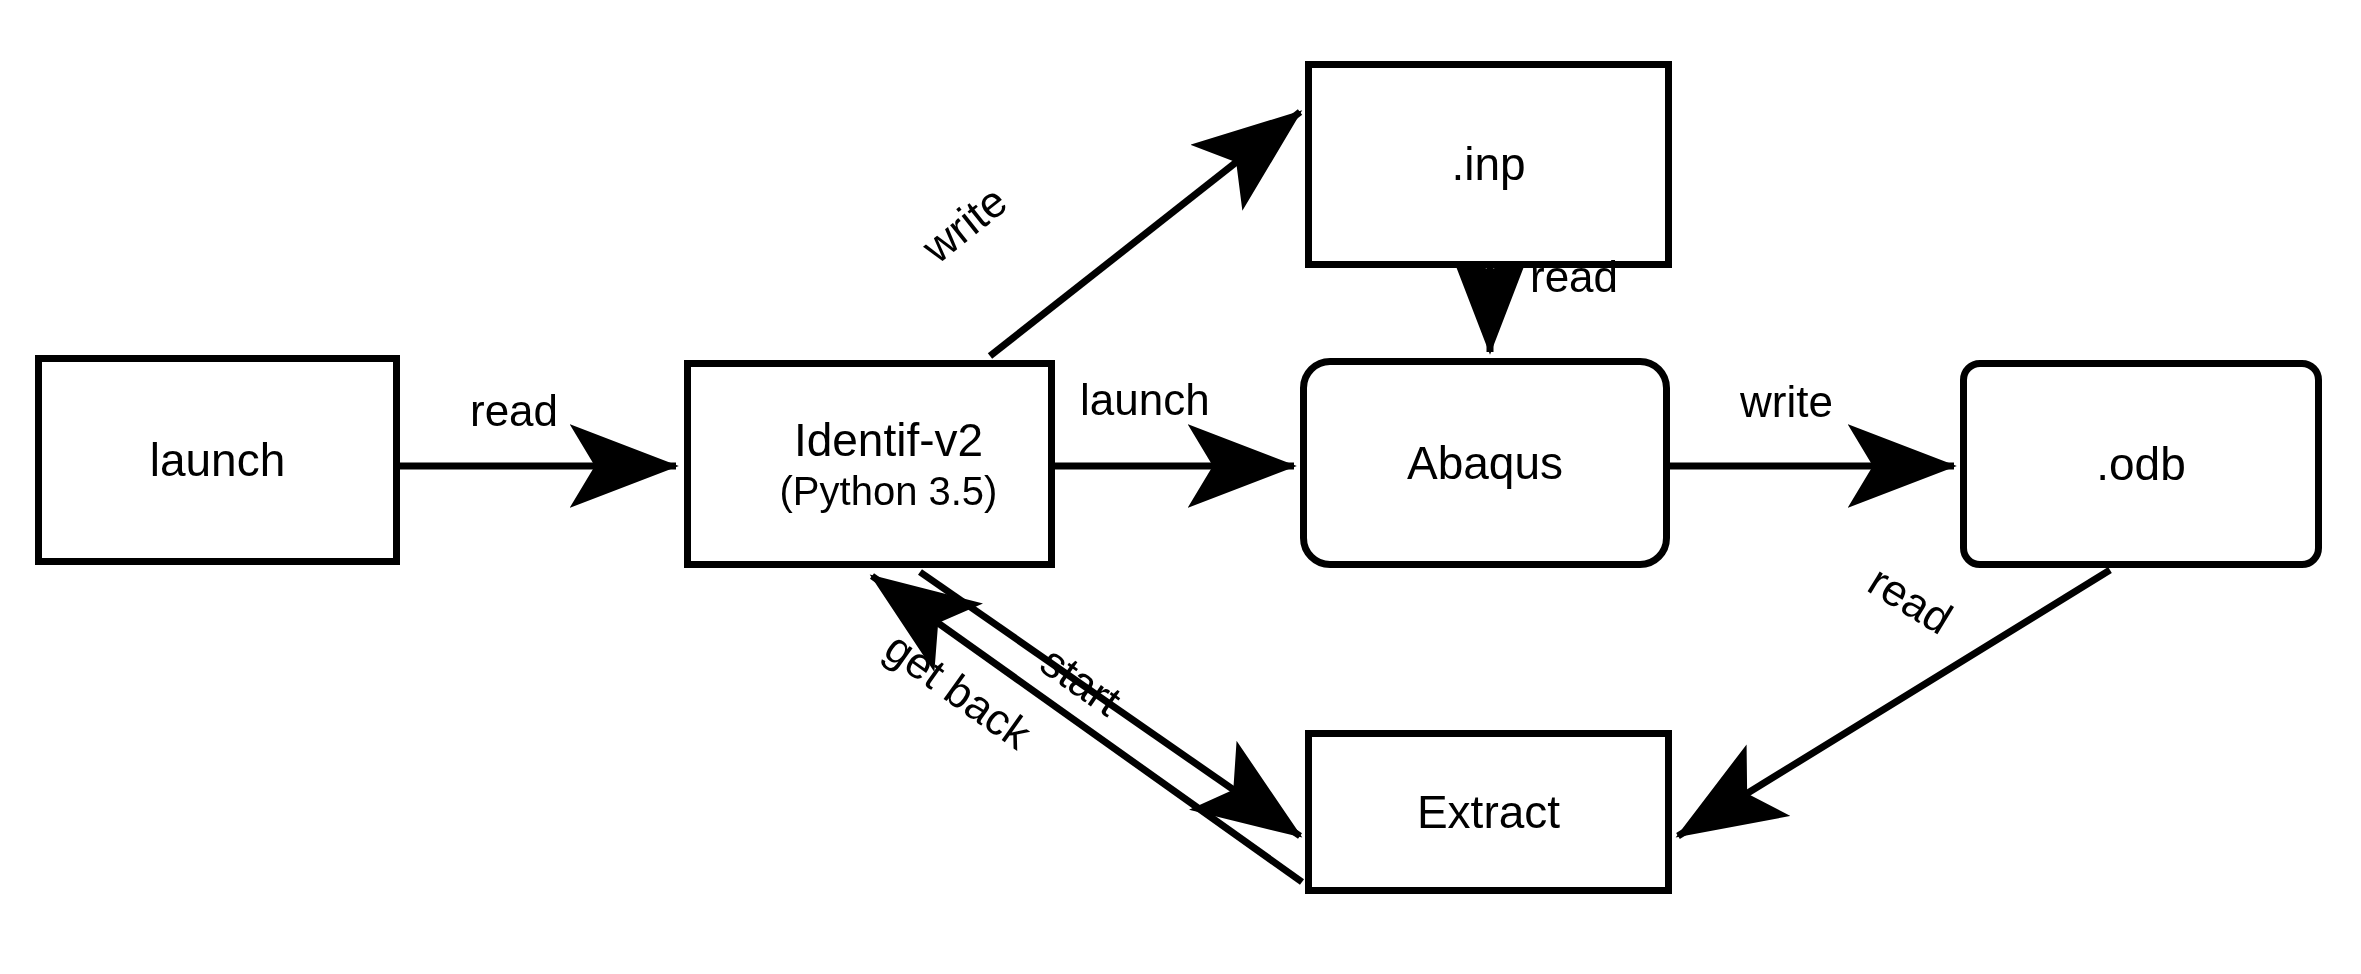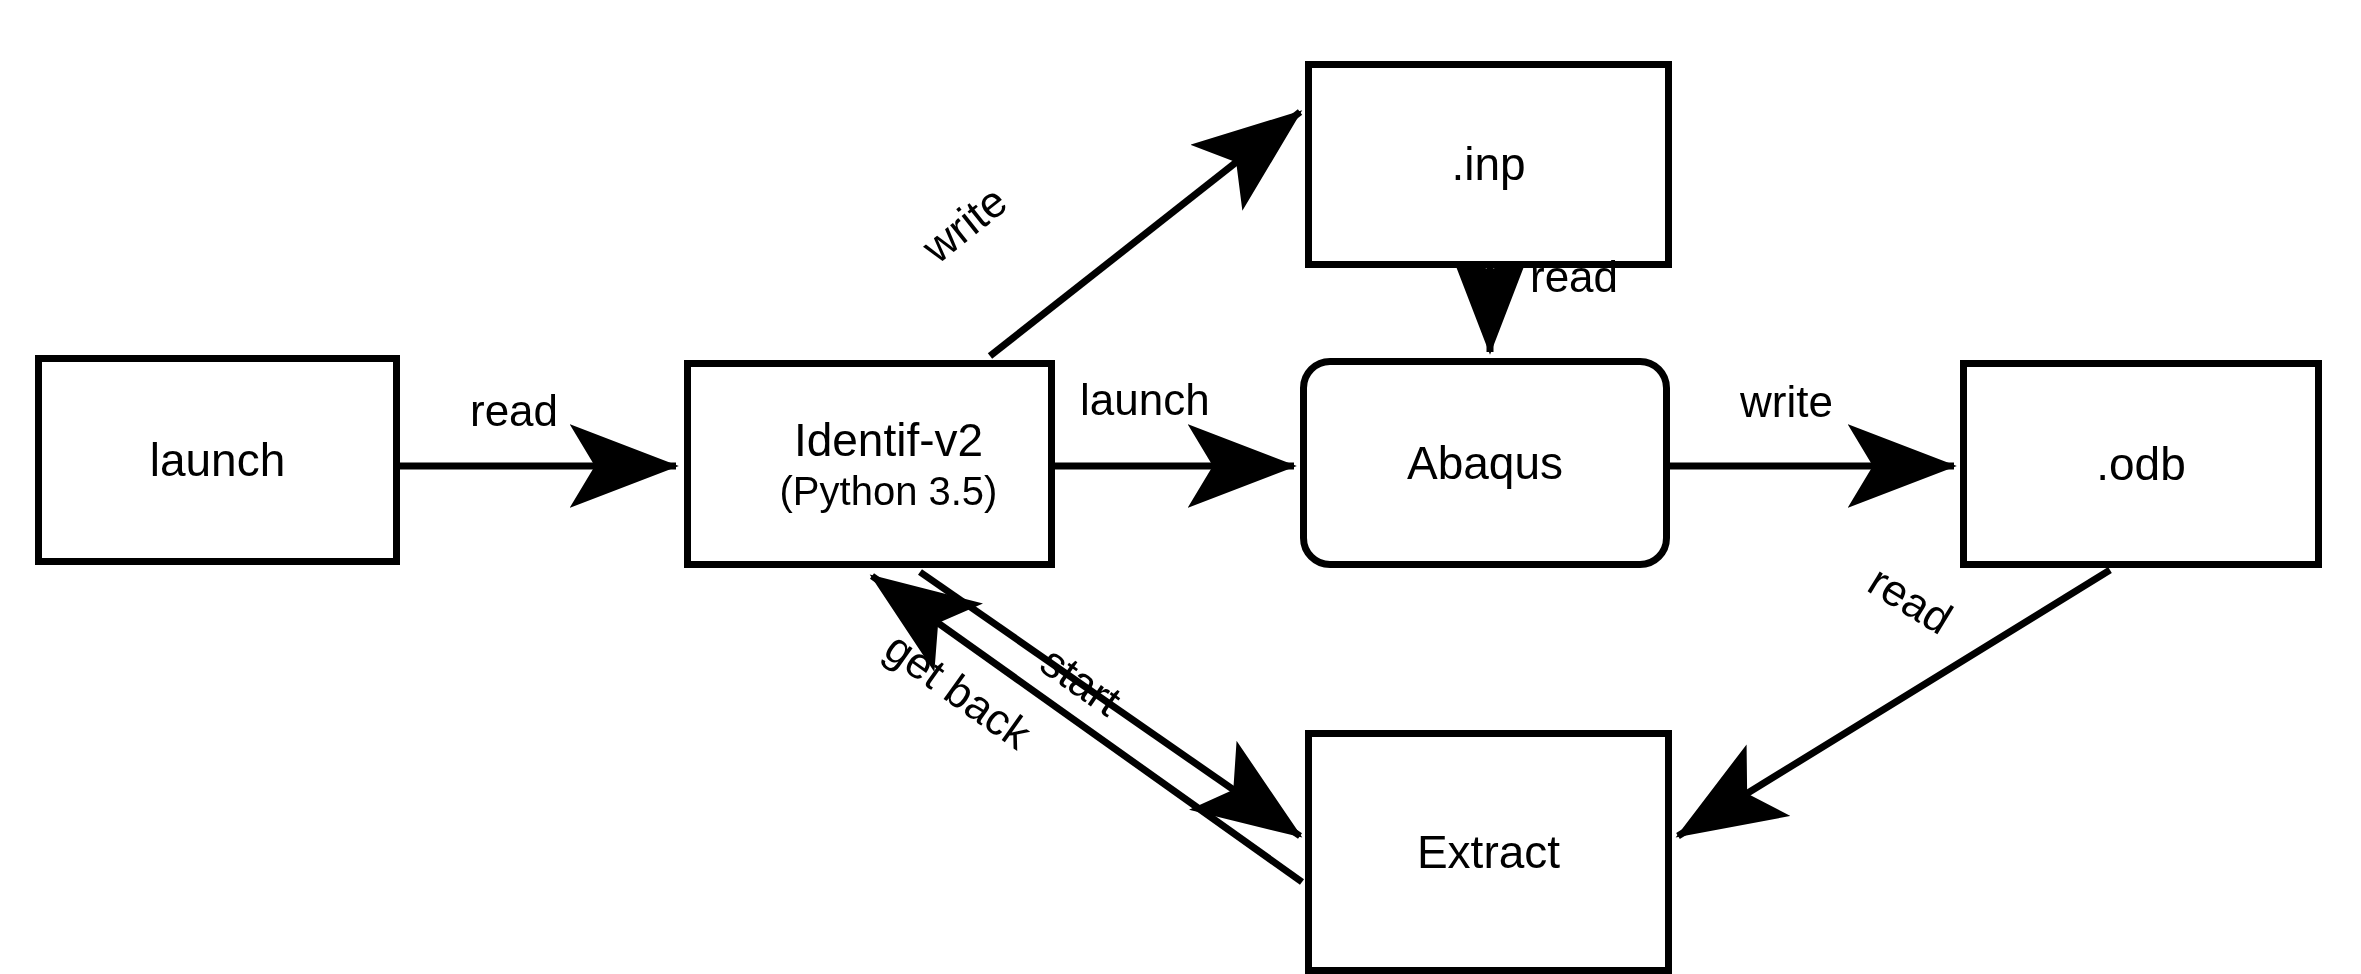--- a/index.html
+++ b/index.html
@@ -114,25 +114,25 @@
   </div>
 
   <div class="node single" style="left:1305px; top:33px; width:367px; height:207px;margin-top:28px;">
     <span class="line1">.inp</span>
   </div>
 
   <div class="node single" style="left:1300px; top:358px; width:370px; height:210px;border-radius:30px;">
     <span class="line1">Abaqus</span>
   </div>
 
-  <div class="node single" style="left:1960px; top:360px; width:362px; height:208px;">
+  <div class="node single" style="left:1960px; top:360px; width:362px; height:208px;border-radius:20px;">
     <span class="line1">.odb</span>
   </div>
 
-  <div class="node" style="left:1305px; top:730px; width:367px; height:244px;gap:8px;">
+  <div class="node" style="left:1305px; top:730px; width:367px; height:164px;gap:8px;">
     <span class="line1">Extract</span>
   </div>
 
   <div class="edge-label" style="left:470px; top:386px;">read</div>
 
   <div class="edge-label" style="left:1022px; top:222px; transform: rotate(-38.5deg) translate(-100%, -118%);">write</div>
 
   <div class="edge-label" style="left:1530px; top:252px;">read</div>
 
   <div class="edge-label" style="left:1080px; top:375px;">launch</div>

